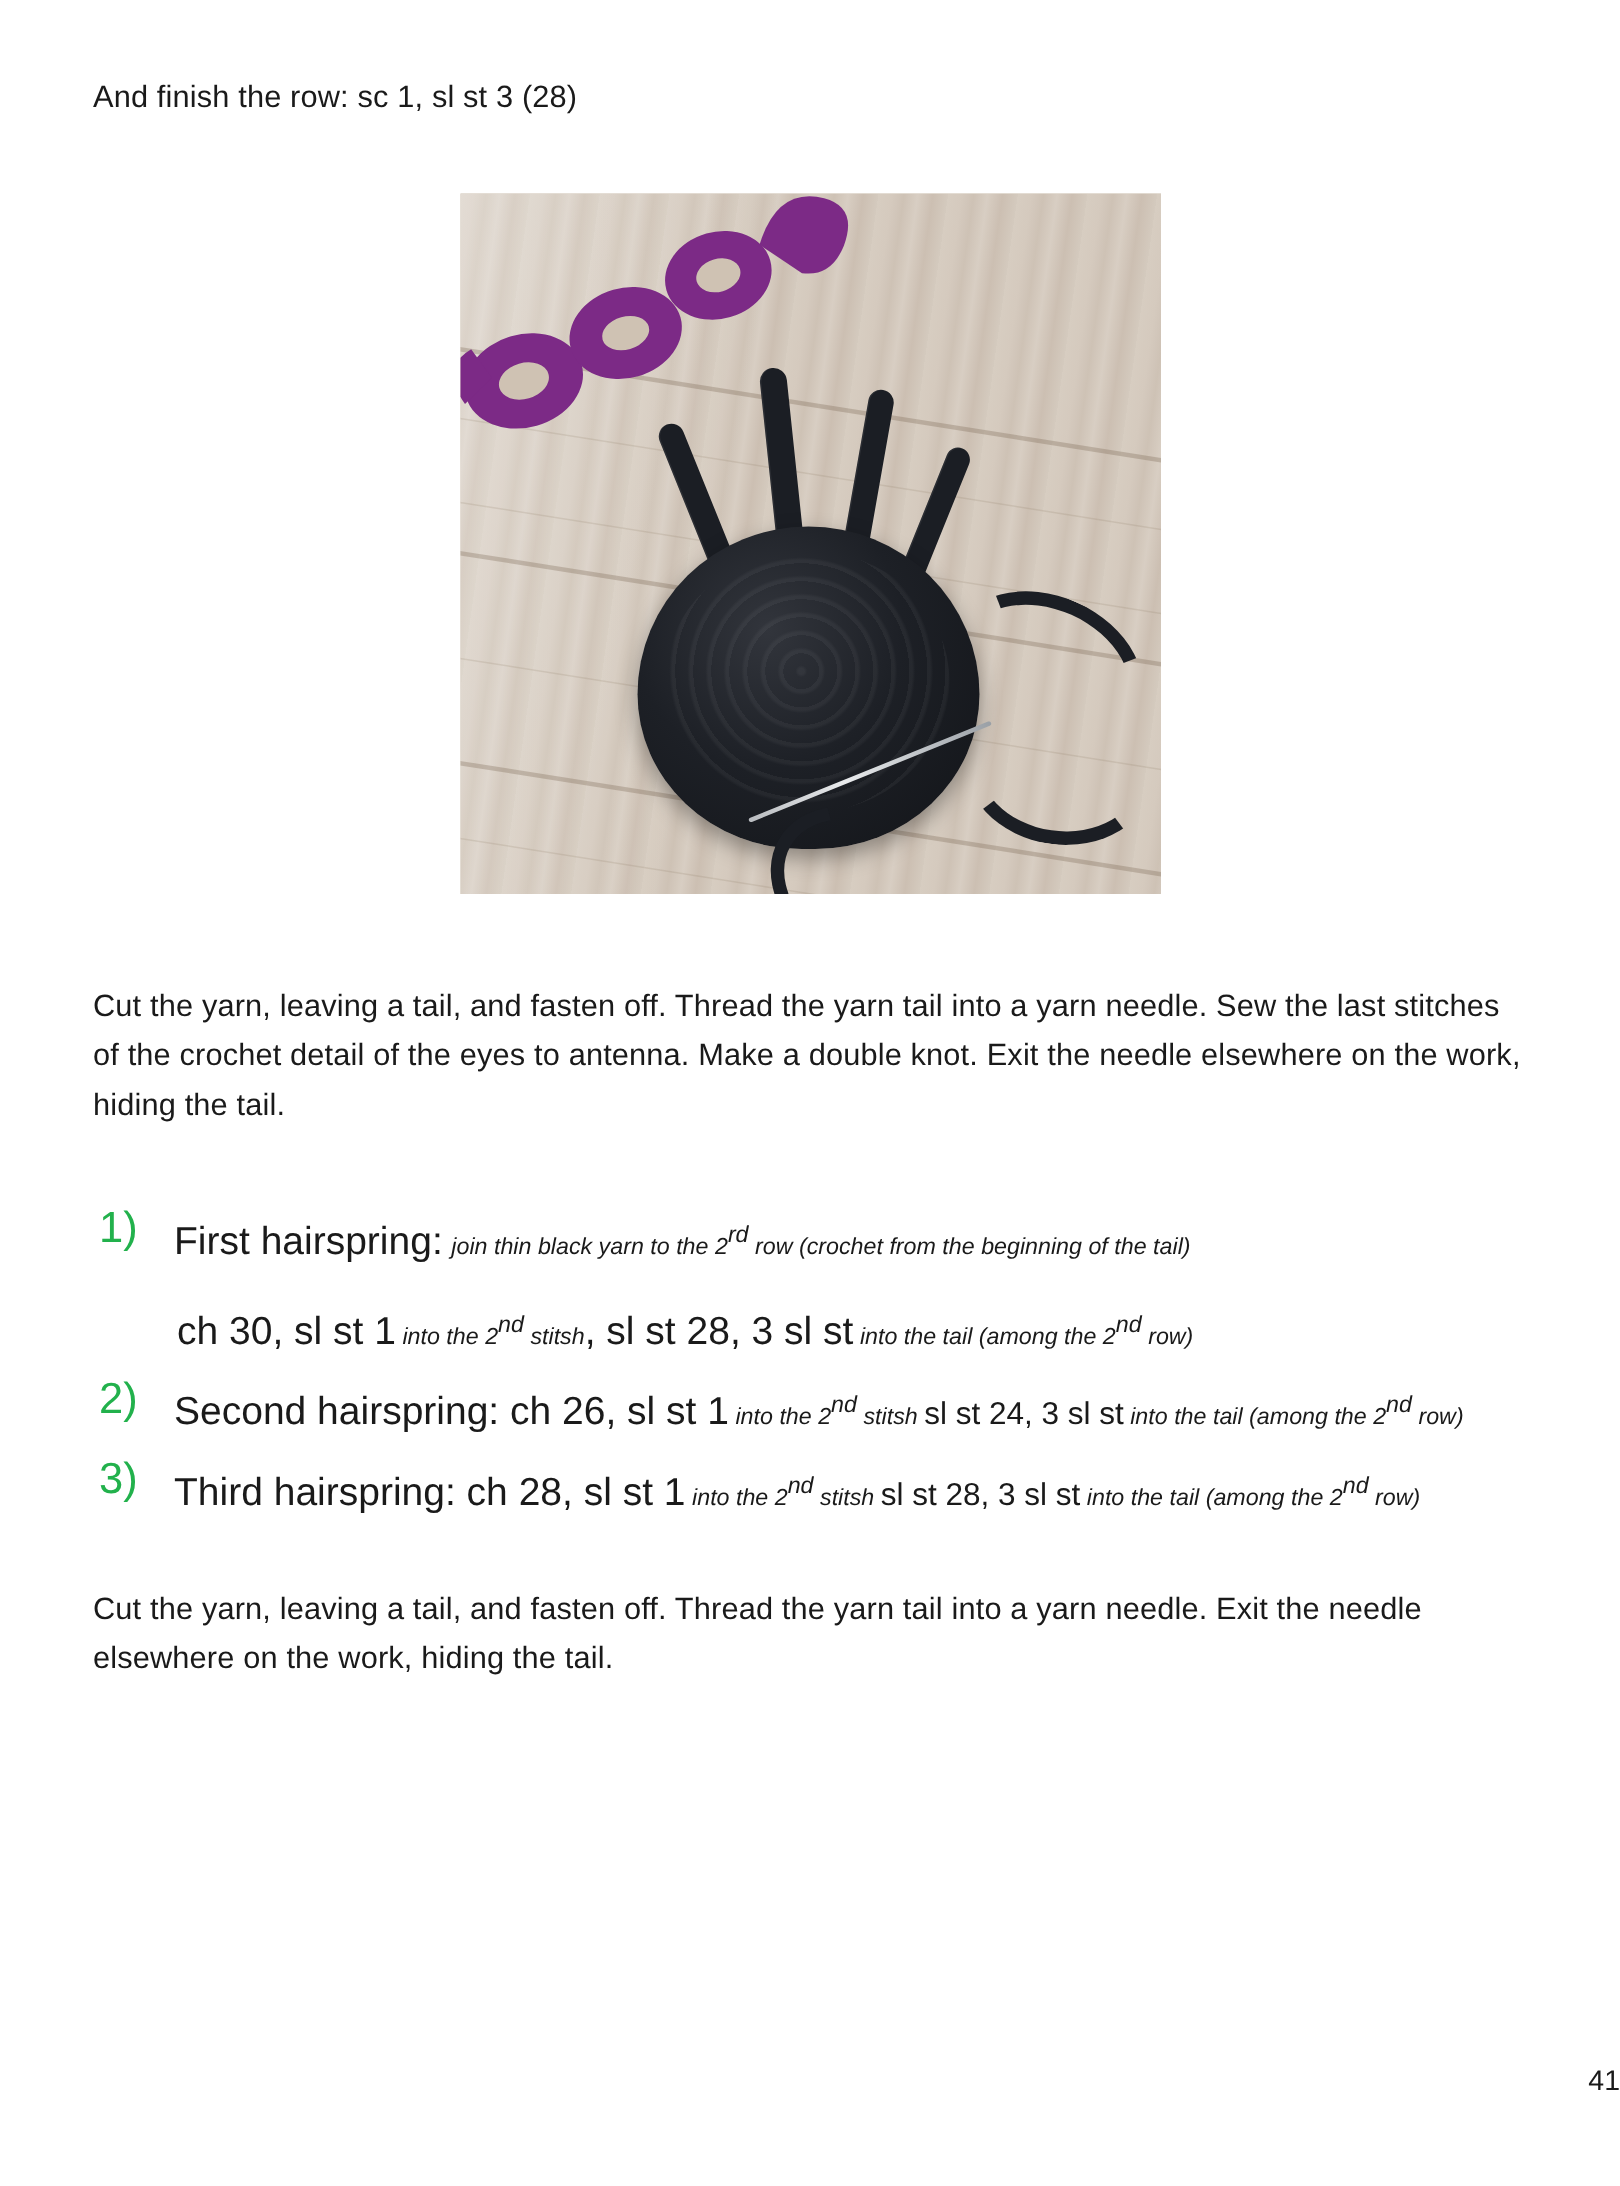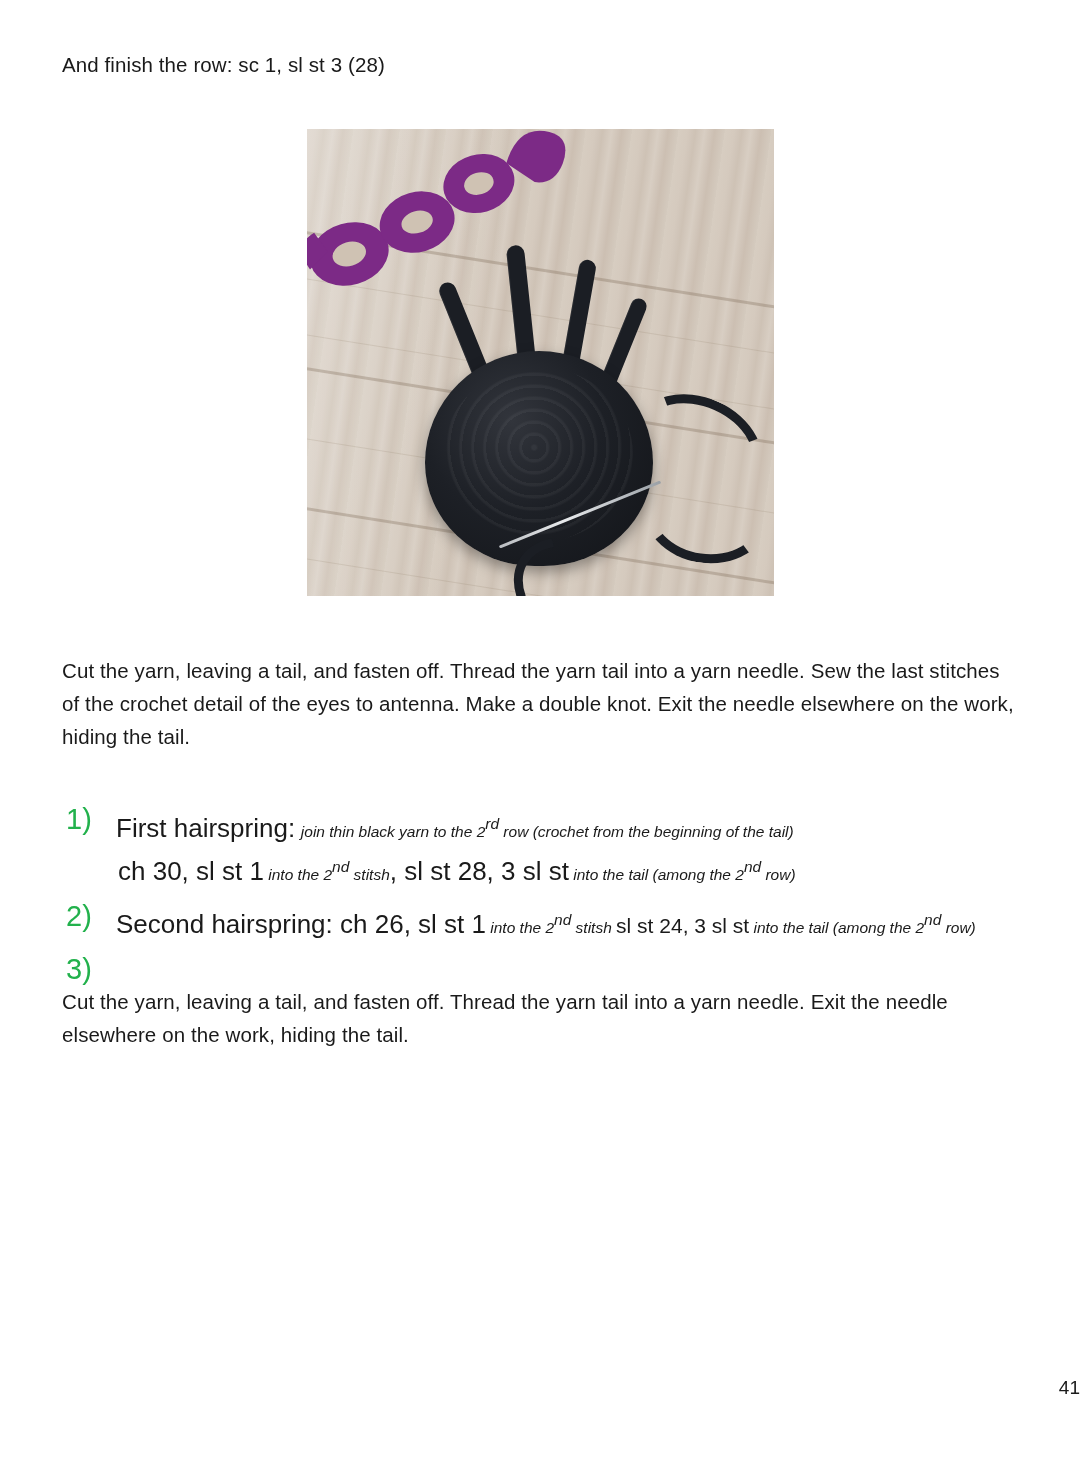--- a/index.html
+++ b/index.html
@@ -197,21 +197,21 @@
     font-style: italic;
   }
   .mid {
     font-size: 21px;
   }
   .big {
     font-size: 26px;
   }
   .indent-line {
     display: block;
-    margin-top: 5px;
+    margin-top: 22px;
     padding-left: 2px;
   }
   sup {
     font-size: 0.62em;
     vertical-align: super;
     text-align: center;
   }
 
   p.after-list {
     margin-top: 42px;
@@ -293,20 +293,23 @@
 
       <li>
         <span class="num">2)</span>
         <span class="step-line">
           <span class="big">Second hairspring: ch 26, sl st 1</span><span class="sub"> into the 2</span><sup class="sub">nd</sup><span class="sub"> stitsh </span><span class="mid">sl st 24, 3 sl st</span><span class="sub"> into the tail (among the 2</span><sup class="sub">nd</sup><span class="sub"> row)</span>
         </span>
       </li>
 
       <li>
         <span class="num">3)</span>
+        <span class="step-line">
+          <span class="big">Third hairspring: ch 28, sl st 1</span><span class="sub"> into the 2</span><sup class="sub">nd</sup><span class="sub"> stitsh </span><span class="mid">sl st 28, 3 sl st</span><span class="sub"> into the tail (among the 2</span><sup class="sub">nd</sup><span class="sub"> row)</span>
+        </span>
       </li>
 
     </ol>
 
     <p class="body-text after-list">Cut the yarn, leaving a tail, and fasten off. Thread the yarn tail into a yarn needle. Exit the needle elsewhere on the work, hiding the tail.</p>
 
   </div>
 
   <div class="page-number">41</div>
 </div>

